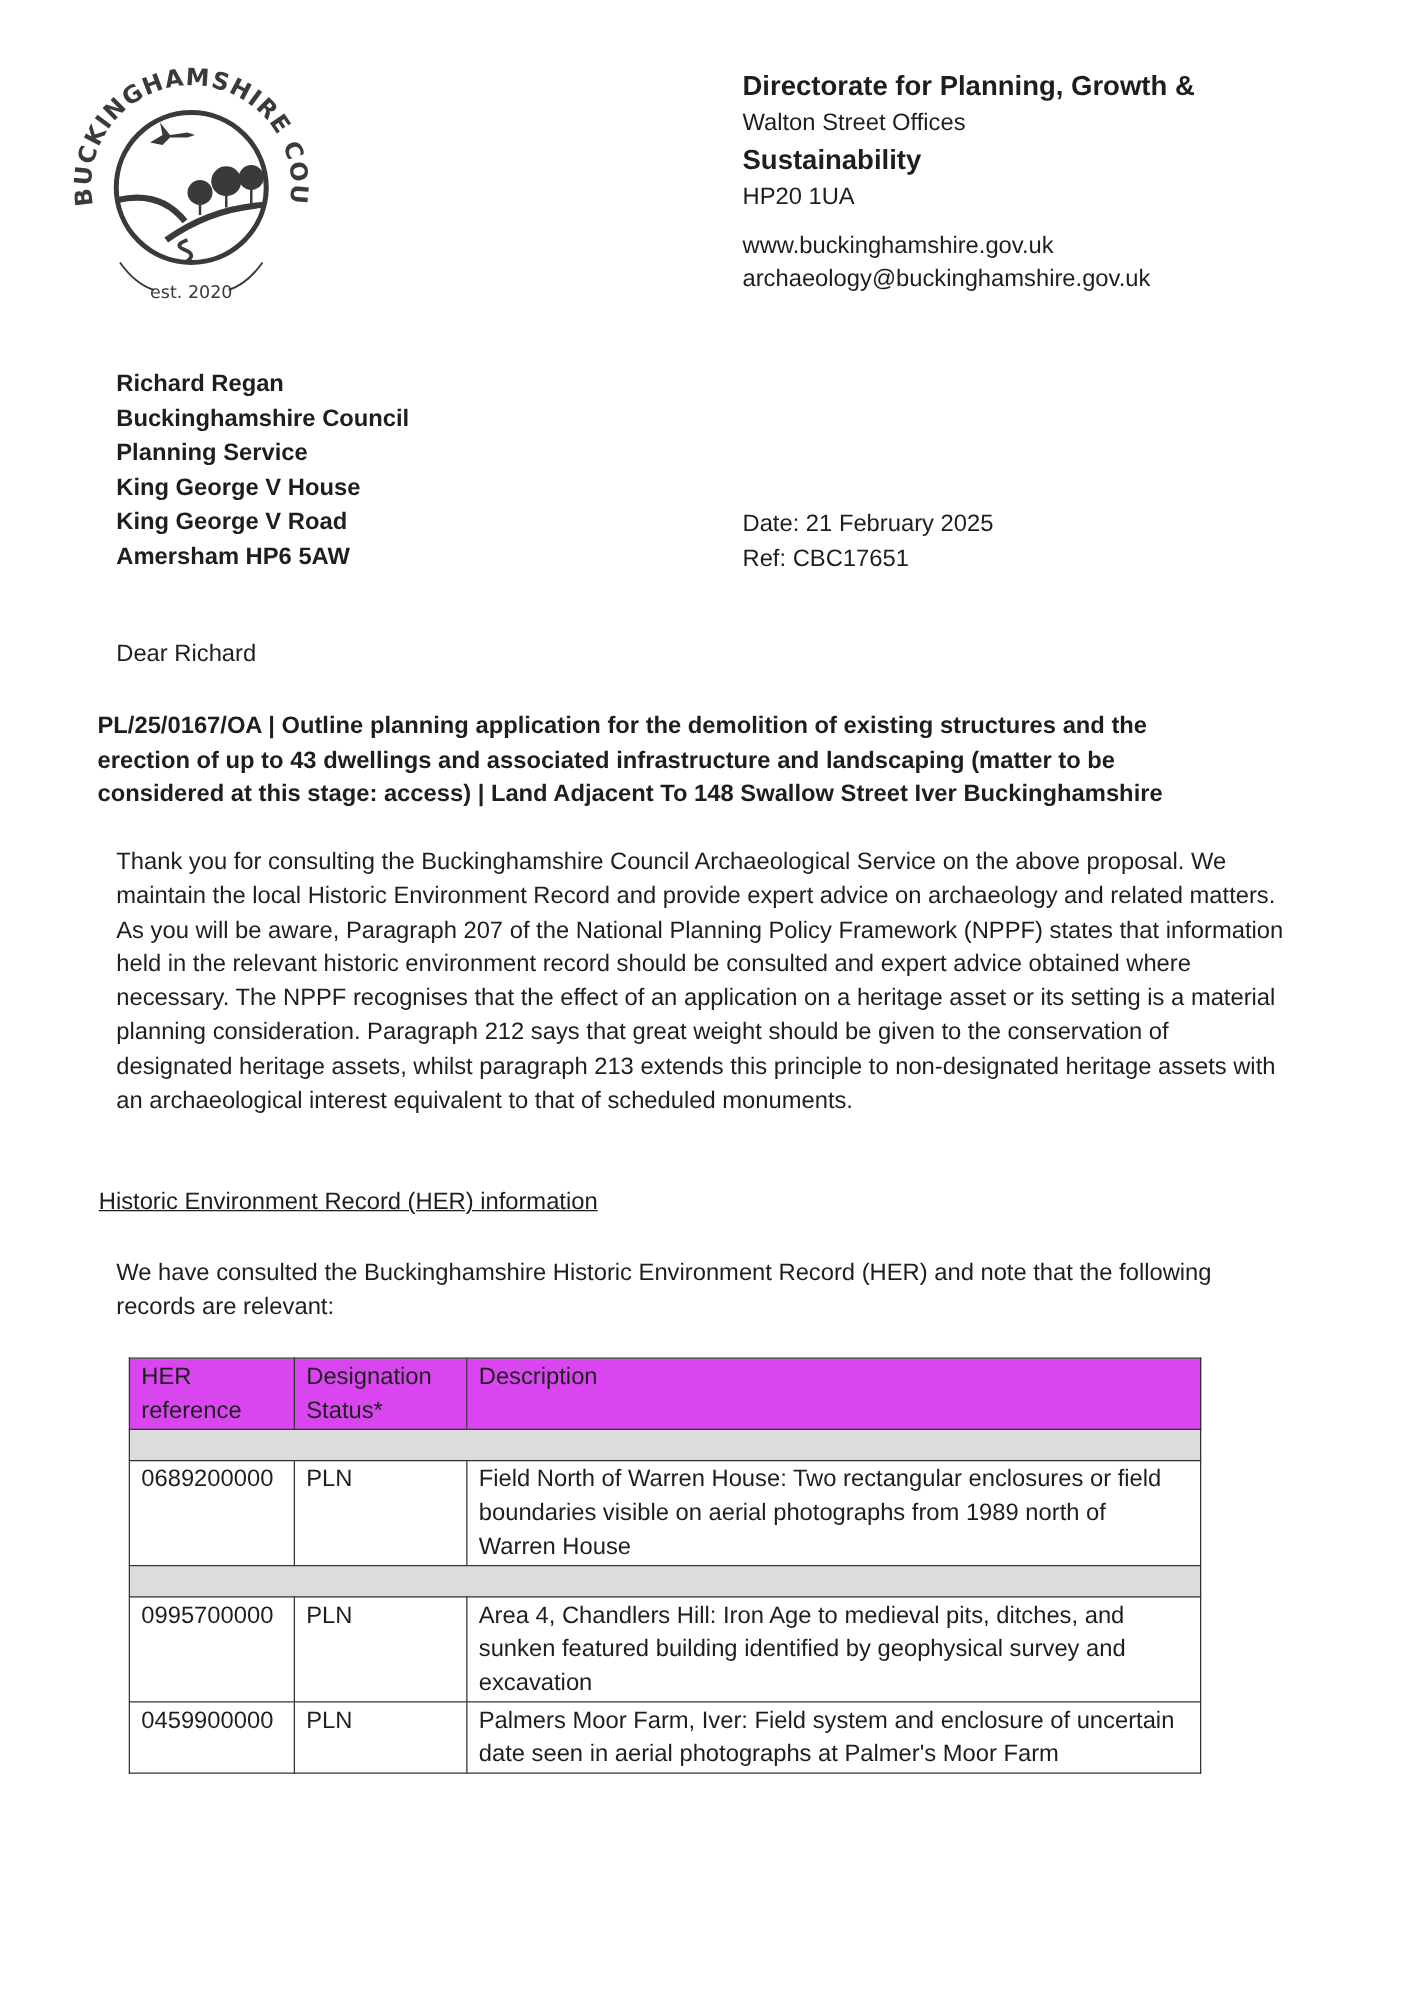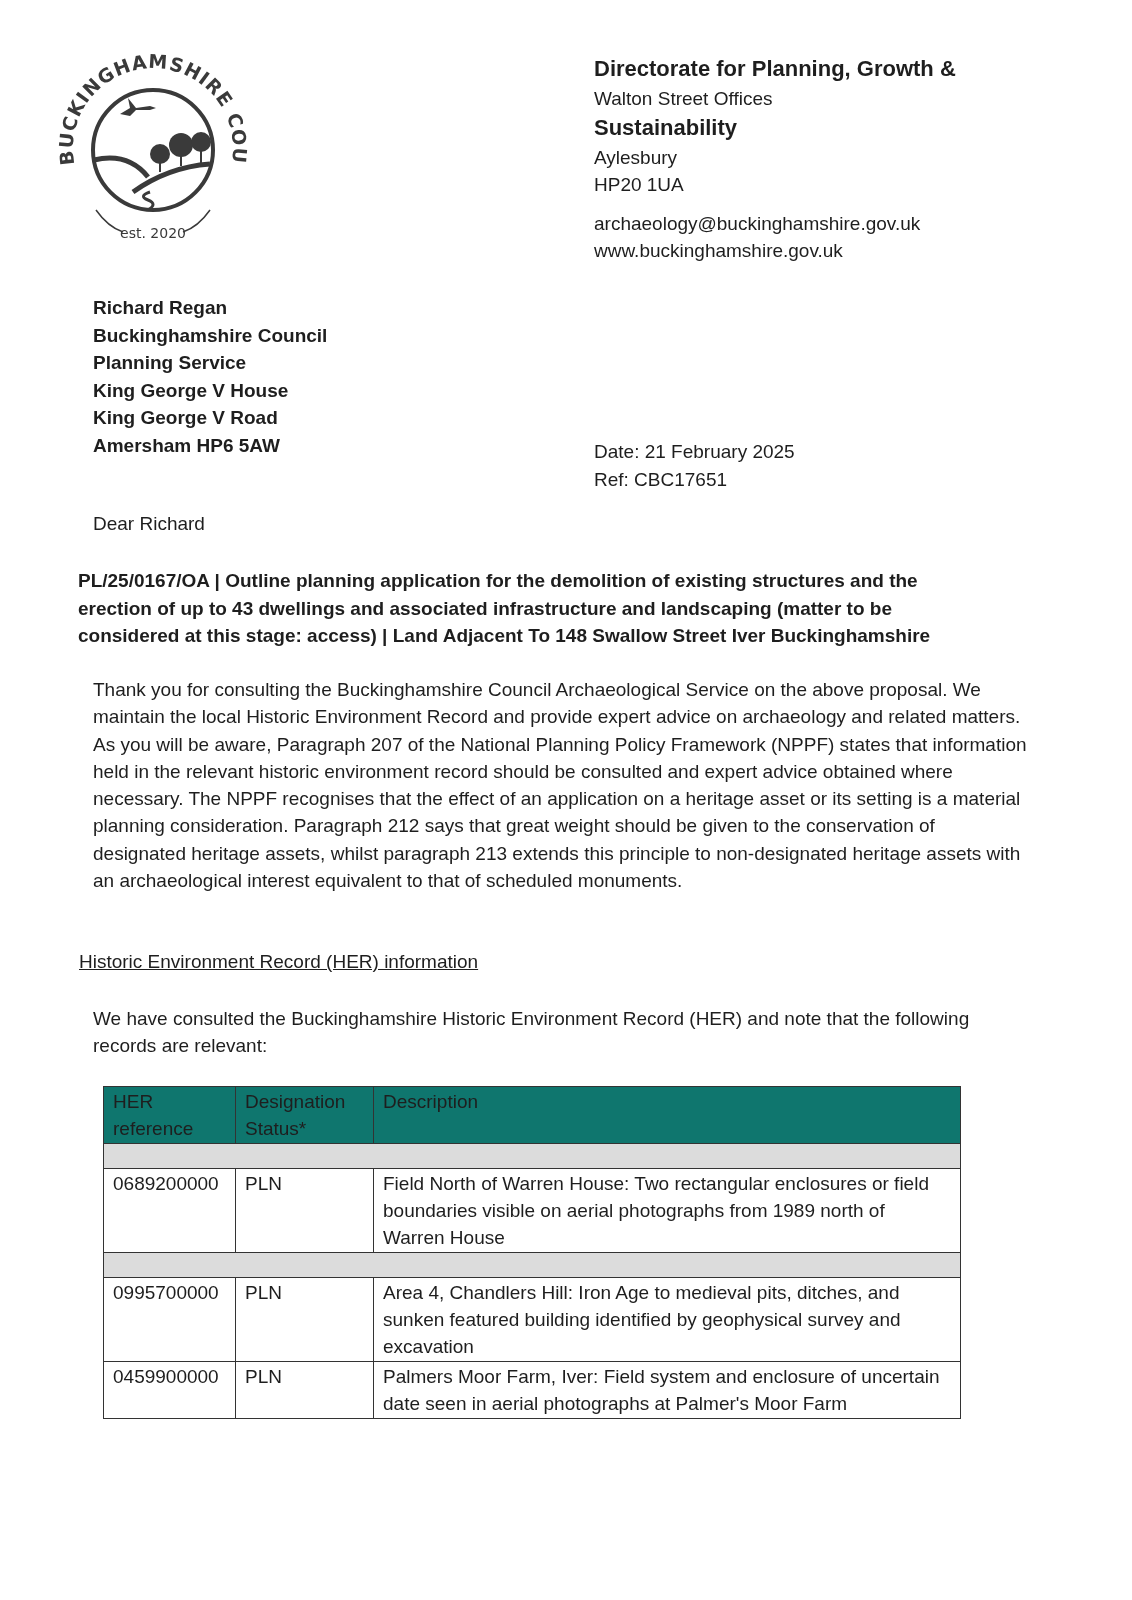--- a/index.html
+++ b/index.html
@@ -9,36 +9,36 @@
       color: #1e1e1e; font-size: 19px;
     }
     .abs { position: absolute; }
     .logo { left: 48px; top: 42px; width: 210px; height: 210px; }
     .org-block { left: 594px; top: 53px; width: 500px; line-height: 27px; }
     .org-title { font-weight: bold; font-size: 22px; line-height: 32px; }
     .org-line { display: block; }
     .contact { margin-top: 12px; }
     .recipient { left: 93px; top: 294px; line-height: 27.5px; }
     .recipient span { display: block; font-weight: bold; }
-    .dateref { left: 594px; top: 406px; line-height: 27.5px; margin-top: 32px; }
+    .dateref { left: 594px; top: 406px; line-height: 27.5px; }
     .dateref span { display: block; }
     .salutation { left: 93px; top: 513px; }
     .subject { left: 78px; top: 567px; width: 900px; font-weight: bold; line-height: 27.5px; font-size: 19px; }
     .body-para { left: 93px; top: 676px; width: 940px; line-height: 27.3px; }
     .section-heading { left: 79px; top: 951px; text-decoration: underline; }
     .intro-para { left: 93px; top: 1005px; width: 900px; line-height: 27.3px; }
     .her-table {
       left: 103px; top: 1086px; width: 858px;
       border-collapse: collapse; font-size: 19px; line-height: 27px;
     }
     .her-table td, .her-table th {
       border: 1.5px solid #333; vertical-align: top; text-align: left;
       padding: 1px 9px 1px 9px; font-weight: normal;
     }
-    .her-table thead th { background: #0f766e; }
+    .her-table thead th { background: #d946ef; }
     .her-table .sep td { background: #dcdcdc; height: 24px; padding: 0; }
     .col-ref { width: 113px; }
     .col-status { width: 119px; }
   </style>
 </head>
 <body>
 
 <div class="abs logo">
   <svg width="210" height="210" viewBox="0 0 210 210">
     <defs>
@@ -66,25 +66,24 @@
     <path d="M48 168 Q60 185 75 190" fill="none" stroke="#3a3a3a" stroke-width="1.5"></path>
     <path d="M135 190 Q150 185 162 168" fill="none" stroke="#3a3a3a" stroke-width="1.5"></path>
     <text x="105" y="196" text-anchor="middle" font-family="DejaVu Sans, sans-serif" font-size="14" fill="#3a3a3a">est. 2020</text>
   </svg>
 </div>
 
 <div class="abs org-block">
   <span class="org-line org-title">Directorate for Planning, Growth &amp;</span>
   <span class="org-line">Walton Street Offices</span>
   <span class="org-line org-title">Sustainability</span>
-  <span class="org-line">Aylesbury</span>
   <span class="org-line">HP20 1UA</span>
   <div class="contact">
+    <span class="org-line">www.buckinghamshire.gov.uk</span>
     <span class="org-line">archaeology@buckinghamshire.gov.uk</span>
-    <span class="org-line">www.buckinghamshire.gov.uk</span>
   </div>
 </div>
 
 <div class="abs recipient">
   <span>Richard Regan</span>
   <span>Buckinghamshire Council</span>
   <span>Planning Service</span>
   <span>King George V House</span>
   <span>King George V Road</span>
   <span>Amersham HP6 5AW</span>

